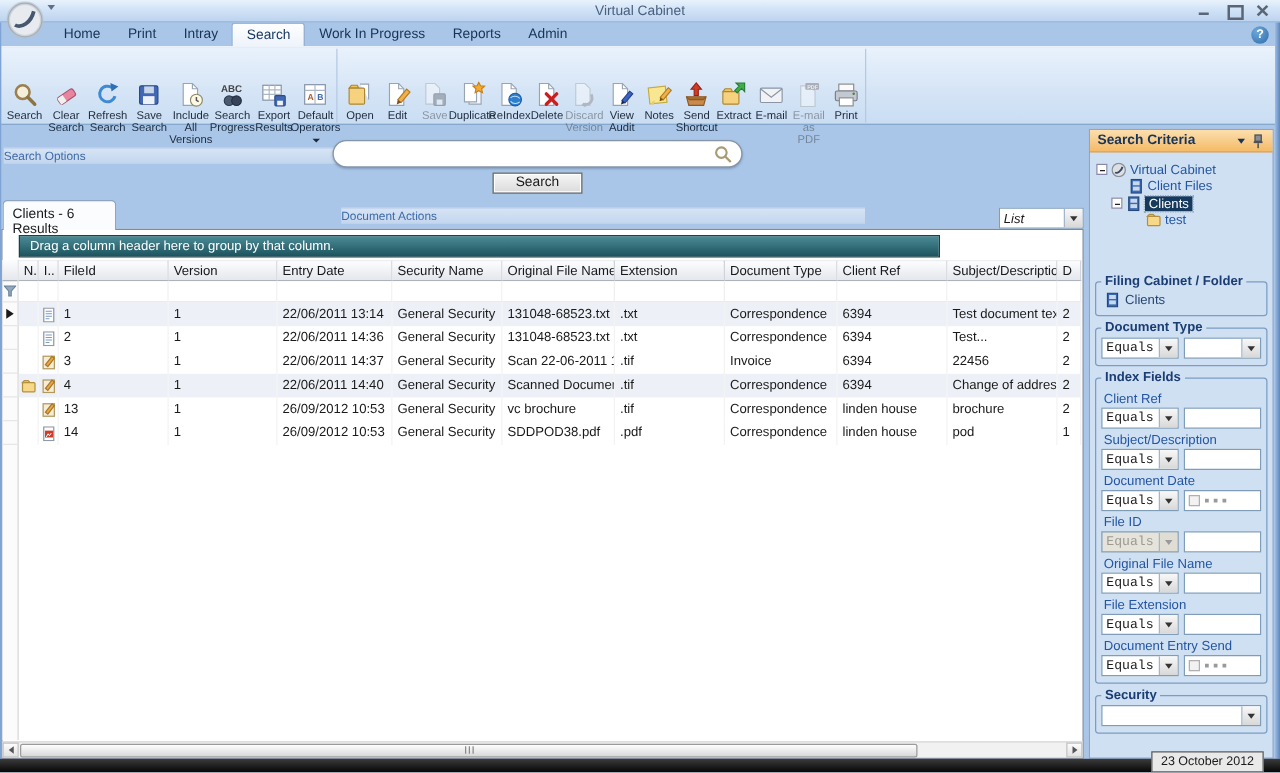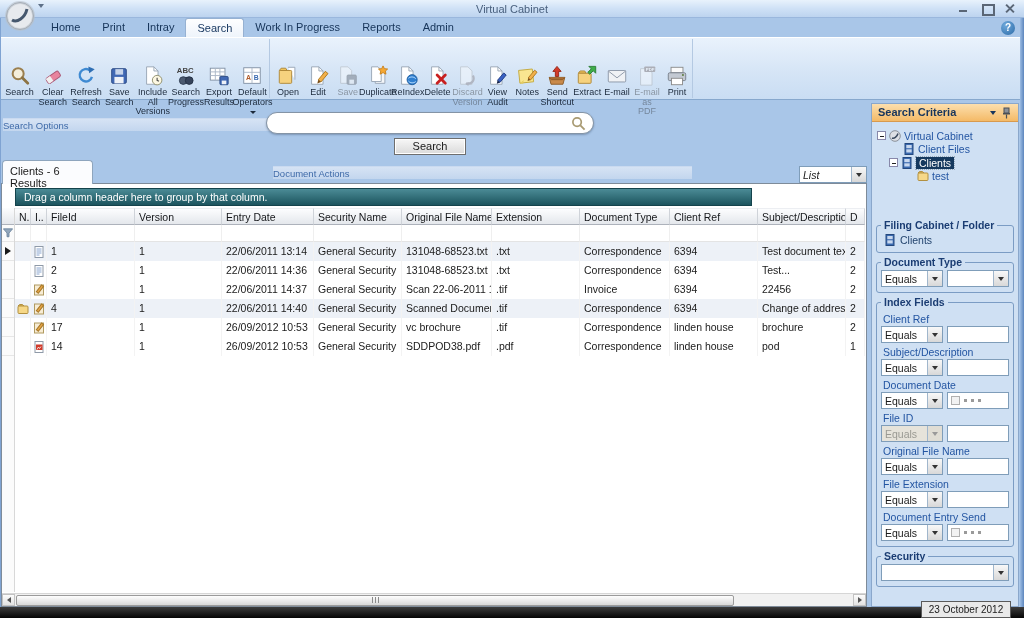--- a/index.html
+++ b/index.html
@@ -124,21 +124,21 @@
   .tree { padding:7px 2px 6px 3px; height:98px; }
   .titem { height:13.5px; font-size:10.5px; color:#2355a2; display:flex; align-items:center; gap:3px; white-space:nowrap; }
   .titem svg { width:12px; height:12px; flex:none; }
   .exp { width:9px; height:9px; border:1px solid #88a; background:#fff; position:relative; flex:none; }
   .exp::after { content:""; position:absolute; left:1.5px; right:1.5px; top:3.5px; height:1px; background:#222; }
   .tsel { background:#16395e; color:#fff; padding:0 3px; outline:1px dotted #9ab; }
   .gbox { border:1px solid #7b9cc4; border-radius:3px; margin:5px 4px 9px; position:relative; padding:7px 4px 5px; }
   .gbl { position:absolute; top:-7px; left:4px; background:#cfe0f3; color:#1b3d73; font-weight:bold;
     font-size:10.5px; padding:0 3px; white-space:nowrap; }
   .flabel { font-size:10.5px; color:#2355a2; margin:3px 0 1px 2px; }
-  .frowp { display:flex; gap:4px; }
+  .frowp { display:flex; gap:4px;font-family:Liberation Mono, monospace; }
   .frowp .combo { width:62px; flex:none; }
   .frowp .grow { flex:1; }
   .filingrow { display:flex; align-items:center; gap:4px; font-size:10.5px; color:#23446e; padding:1px 0 1px 3px; }
   .filingrow svg { width:12px; height:12px; }
 
   
   .statusbar { position:absolute; left:0; right:0; bottom:0; height:11px; background:linear-gradient(#3c3c3c,#050505); z-index:8; }
   .datebox { position:absolute; right:13px; bottom:0; width:90px; height:17px; background:#e9e9e9;
     border:1px solid #5a5a5a; font-size:10px; text-align:center; padding-top:2px; z-index:9; }
   .edge-l { position:absolute; left:0; top:18px; bottom:11px; width:1px; background:#7fa3d2; }
@@ -539,21 +539,21 @@
   <div class="drow gridcols" style="top:134px">
     <div class="c ci"></div>
     <div class="c ci">
         <svg viewBox="0 0 12 12">
       <rect x="1.5" y="1" width="9" height="10" fill="#f7ecd4" stroke="#b09a60"></rect>
       <g transform="rotate(38 6 6)">
             <rect x="5" y="0.5" width="2.4" height="8.5" fill="#e8a84a" stroke="#a87828"></rect>
           </g>
         </svg>
       </div>
-    <div class="c">17</div>
+    <div class="c">13</div>
       <div class="c">1</div>
     <div class="c">26/09/2012 10:53</div>
       <div class="c">General Security</div>
     <div class="c">vc brochure</div>
       <div class="c">.tif</div>
     <div class="c">Correspondence</div>
       <div class="c">linden house</div>
     <div class="c">brochure</div>
       <div class="c">2</div>
   </div>

